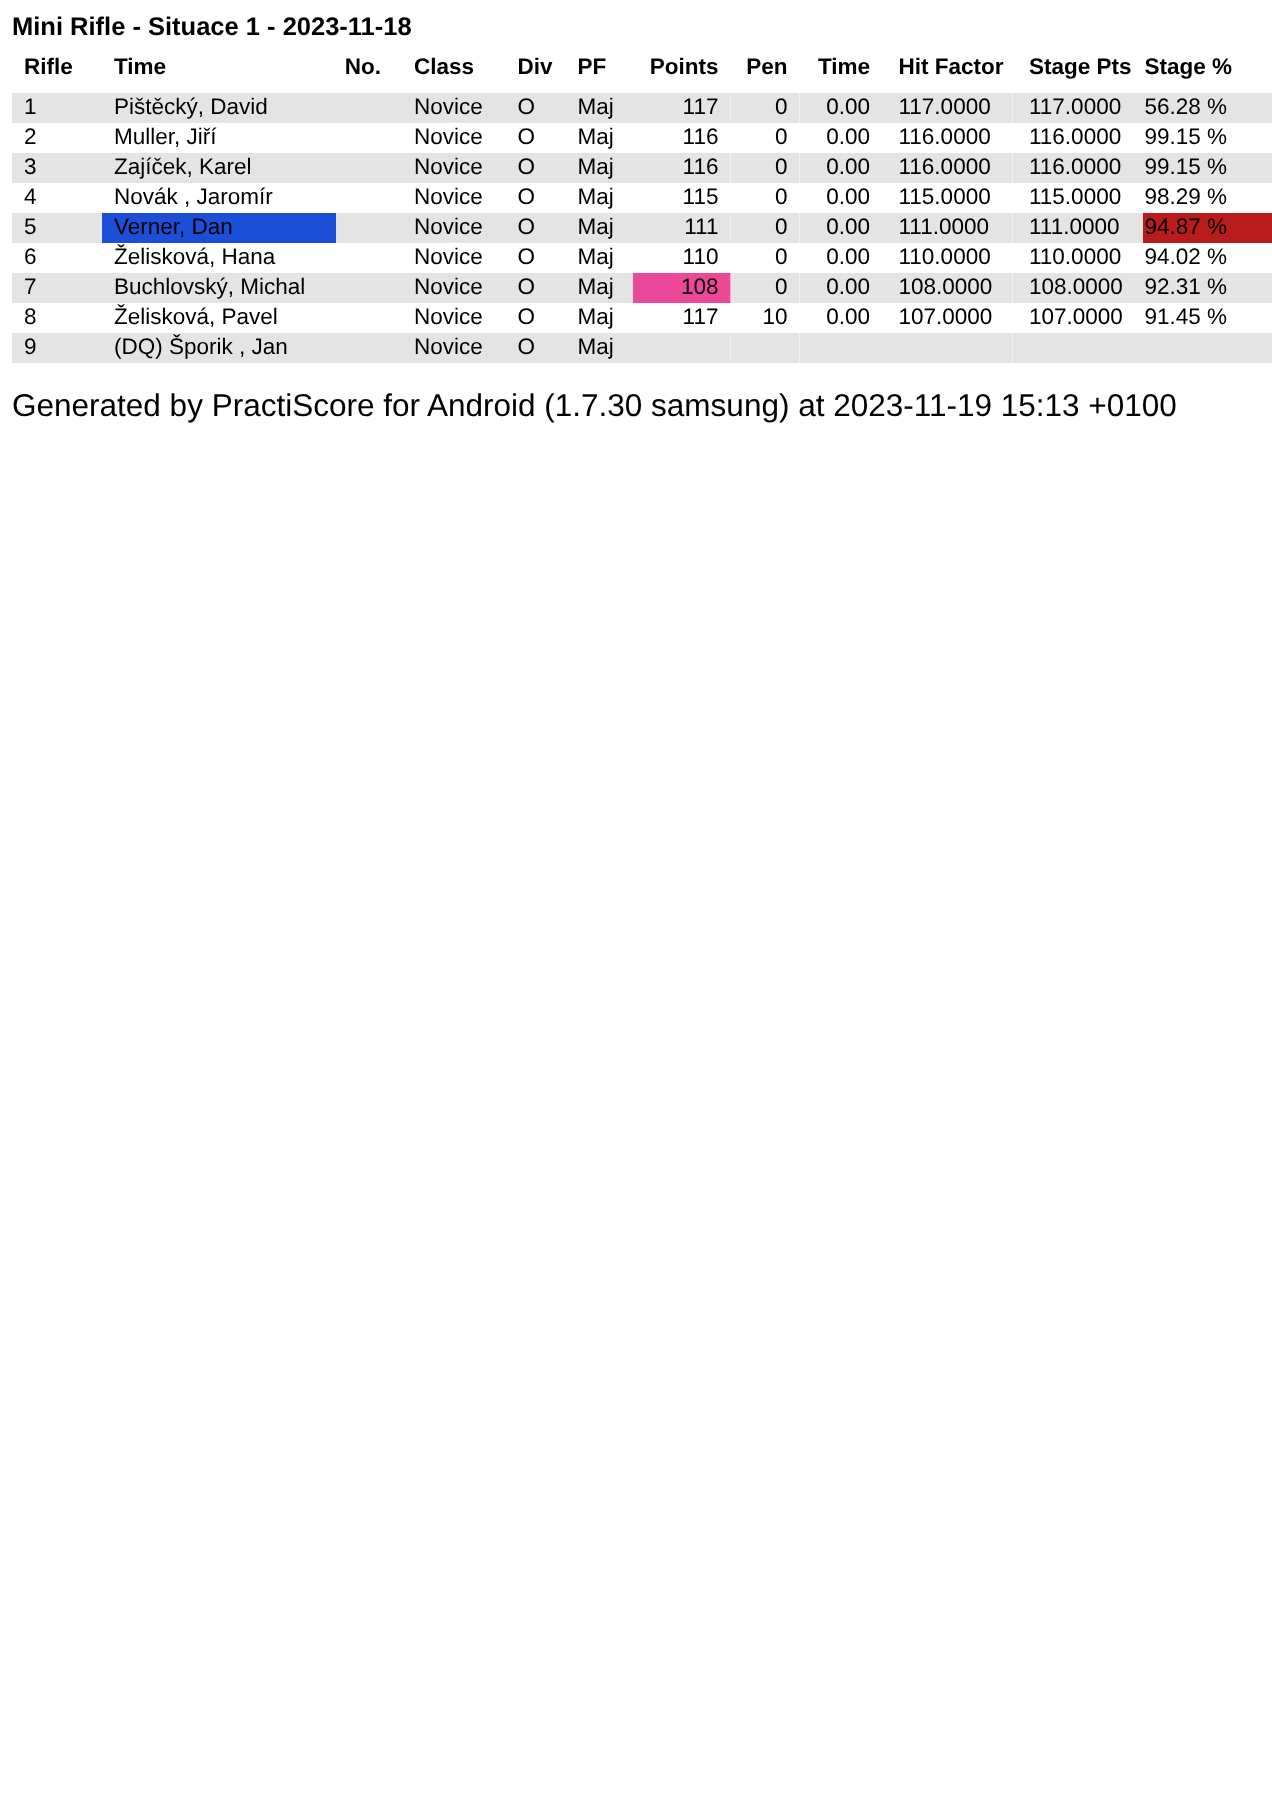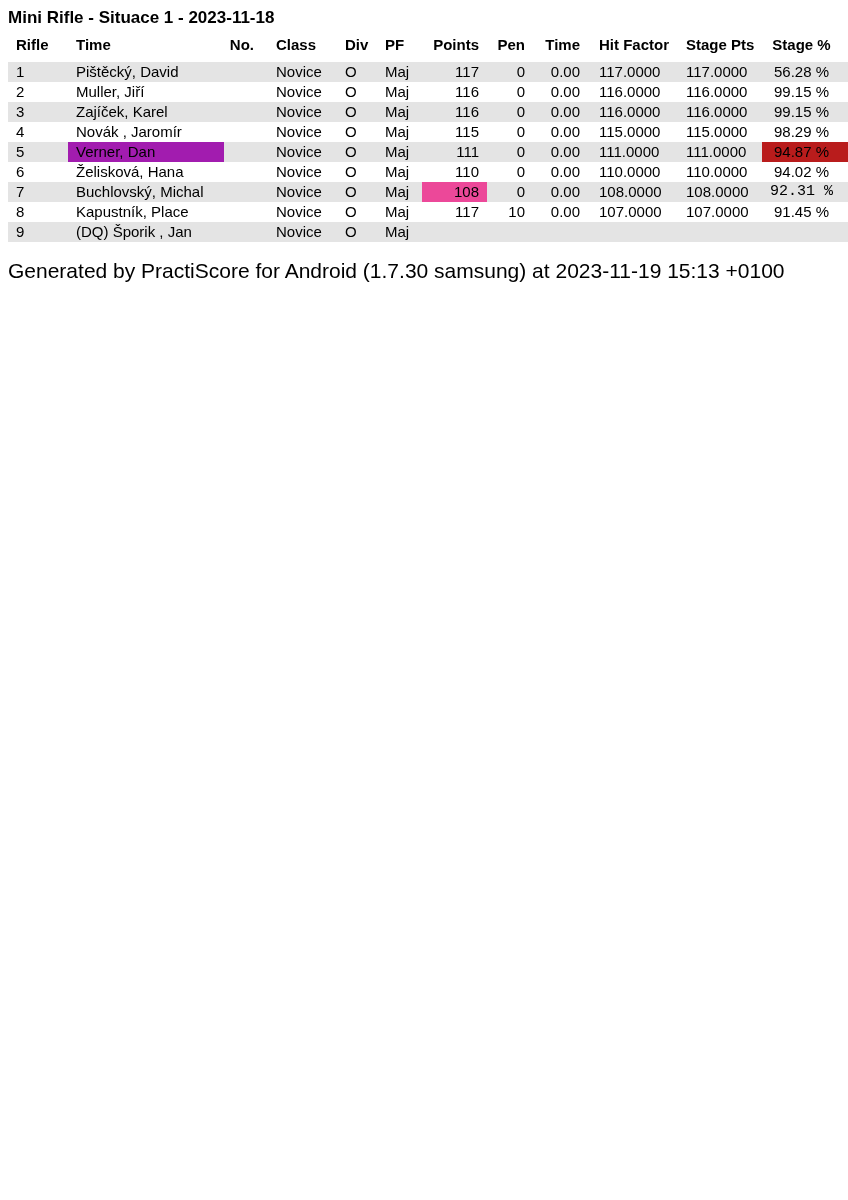--- a/index.html
+++ b/index.html
@@ -71,21 +71,21 @@
   .cell1  { text-align: left;  padding-left: 8px; }
   .cell2  { text-align: right; padding-right: 10px; }
   .cell3  { text-align: left;  padding-left: 12px; }
   .cell4  { text-align: left;  padding-left: 9px; }
   .cell5  { text-align: left;  padding-left: 9px; }
   .cell6  { text-align: right; padding-right: 8px; }
   .cell7  { text-align: right; padding-right: 8px; }
   .cell8  { text-align: right; padding-right: 8px; }
   .cell9  { text-align: left;  padding-left: 11px; }
   .cell10 { text-align: left;  padding-left: 11px; }
-  .cell11 { text-align: center; padding-right: 8px; }
+  .cell11 { text-align: left; padding-right: 8px; }
 
   .footer {
     font-size: 21px;
     line-height: 18px;
     margin: 20px 0 12px 8px;
   }
 </style>
 </head>
 <body>
 
@@ -177,21 +177,21 @@
           <td class="cell5">Maj</td>
           <td class="cell6">115</td>
           <td class="cell7">0</td>
           <td class="cell8">0.00</td>
           <td class="cell9">115.0000</td>
           <td class="cell10">115.0000</td>
           <td class="cell11">98.29 %</td>
         </tr>
         <tr class="stripe">
           <td class="cell0" style="background: rgb(228, 228, 228);">5</td>
-          <td class="cell1" style="background: #a21caf;">Verner, Dan</td>
+          <td class="cell1" style="background: #1d4ed8;">Verner, Dan</td>
           <td class="cell2" style="background: rgb(228, 228, 228);"></td>
           <td class="cell3" style="background: rgb(228, 228, 228);">Novice</td>
           <td class="cell4" style="background: rgb(228, 228, 228);">O</td>
           <td class="cell5" style="background: rgb(228, 228, 228);">Maj</td>
           <td class="cell6" style="background: rgb(228, 228, 228);">111</td>
           <td class="cell7" style="background: rgb(228, 228, 228);">0</td>
           <td class="cell8" style="background: rgb(228, 228, 228);">0.00</td>
           <td class="cell9" style="background: rgb(228, 228, 228);">111.0000</td>
           <td class="cell10" style="background: rgb(228, 228, 228);">111.0000</td>
           <td class="cell11" style="background: #b91c1c;">94.87 %</td>
@@ -215,25 +215,25 @@
           <td class="cell1" style="background: rgb(228, 228, 228);">Buchlovský, Michal</td>
           <td class="cell2" style="background: rgb(228, 228, 228);"></td>
           <td class="cell3" style="background: rgb(228, 228, 228);">Novice</td>
           <td class="cell4" style="background: rgb(228, 228, 228);">O</td>
           <td class="cell5" style="background: rgb(228, 228, 228);">Maj</td>
           <td class="cell6" style="background: #ec4899;">108</td>
           <td class="cell7" style="background: rgb(228, 228, 228);">0</td>
           <td class="cell8" style="background: rgb(228, 228, 228);">0.00</td>
           <td class="cell9" style="background: rgb(228, 228, 228);">108.0000</td>
           <td class="cell10" style="background: rgb(228, 228, 228);">108.0000</td>
-          <td class="cell11" style="background: rgb(228, 228, 228); font-family: Liberation Mono, monospace;">92.31 %</td>
+          <td class="cell11" style="background: rgb(228, 228, 228);">92.31 %</td>
         </tr>
         <tr>
           <td class="cell0">8</td>
-          <td class="cell1">Kapustník, Place</td>
+          <td class="cell1">Želisková, Pavel</td>
           <td class="cell2"></td>
           <td class="cell3">Novice</td>
           <td class="cell4">O</td>
           <td class="cell5">Maj</td>
           <td class="cell6">117</td>
           <td class="cell7">10</td>
           <td class="cell8">0.00</td>
           <td class="cell9">107.0000</td>
           <td class="cell10">107.0000</td>
           <td class="cell11">91.45 %</td>

